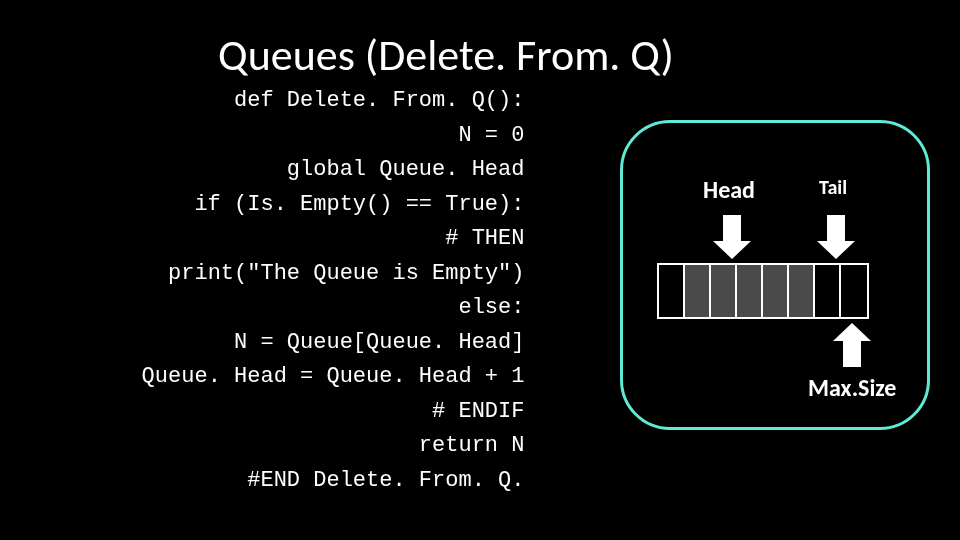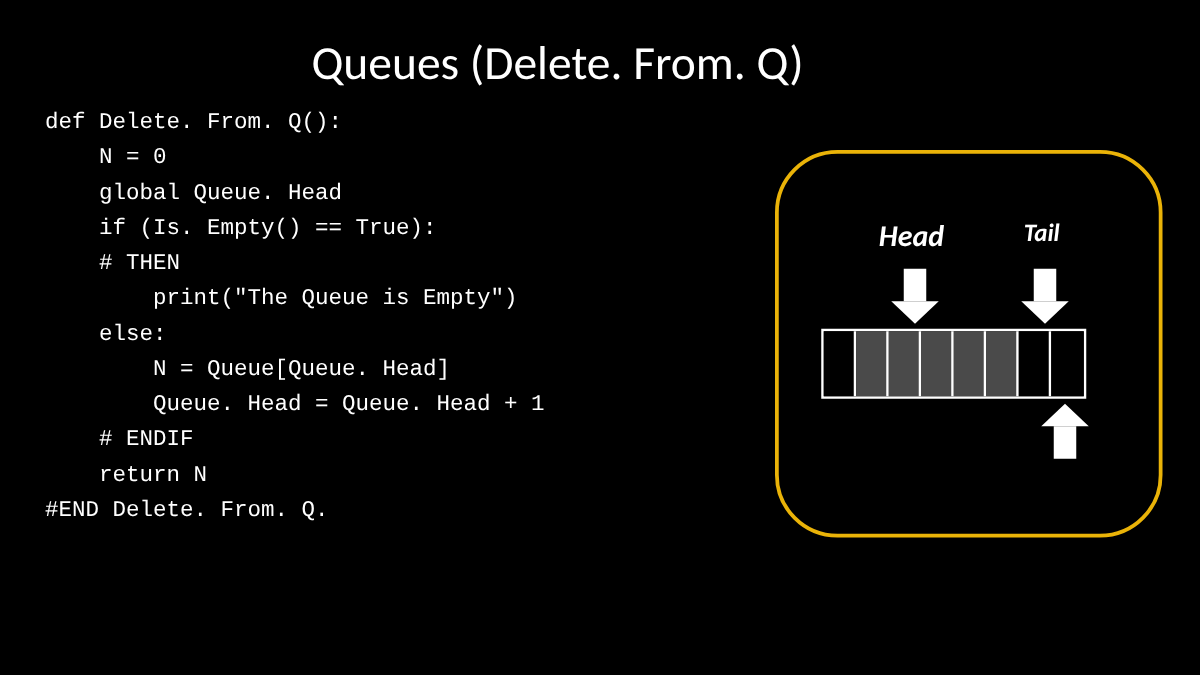--- a/index.html
+++ b/index.html
@@ -11,43 +11,43 @@
     font-family: Calibri, Arial, sans-serif;
     position: relative;
     overflow: hidden;
   }
   .title {
     position: absolute;
     top: 28px;
     left: 0;
     width: 892px;
     text-align: center;
-    font-size: 38px;
+    font-size: 44px;
     font-weight: 400;
   }
   .code-block {
     position: absolute;
     top: 84px;
     left: 36px;
     font-family: "Courier New", Courier, monospace;
-    font-size: 18px;
+    font-size: 22px;
     line-height: 1.57;
     white-space: pre;
     color: #ffffff;
+    text-align: right;
   }
   .diagram {
     position: absolute;
     top: 120px;
     left: 620px;
     width: 310px;
     height: 310px;
-    border: 3px solid #eab308;
+    border: 3px solid #5eead4;
     border-radius: 50px;
     background: #000000;
-    font-style: italic;
   }
   .label-head {
     position: absolute;
     top: 52px;
     left: 80px;
     font-size: 24px;
     font-weight: 700;
     color: #ffffff;
   }
   .label-tail {
@@ -148,13 +148,14 @@
       <div class="cell"></div>
       <div class="cell filled"></div>
       <div class="cell filled"></div>
       <div class="cell filled"></div>
       <div class="cell filled"></div>
       <div class="cell filled"></div>
       <div class="cell"></div>
       <div class="cell"></div>
     </div>
   <div class="arrow-up"></div>
+  <div class="label-maxsize">Max.Size</div>
 </div>
 
 </body></html>

